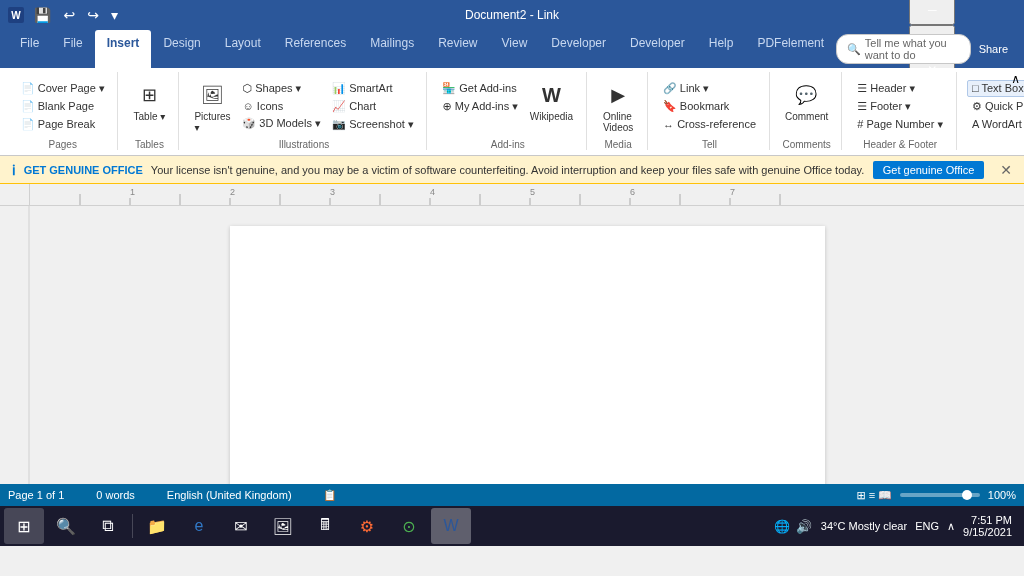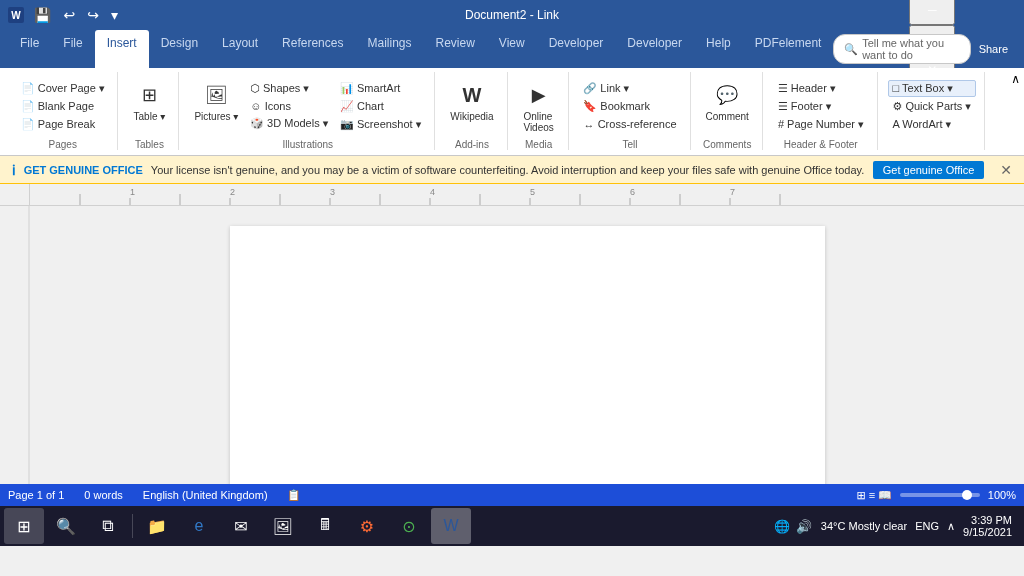--- a/index.html
+++ b/index.html
@@ -22,21 +22,21 @@
     .quick-access { display: flex; gap: 4px; align-items: center; }
     .quick-btn { color: white; font-size: 14px; cursor: pointer; padding: 2px 4px; background: transparent; border: none; color: white; }
     .win-btn { width: 46px; height: 30px; display: flex; align-items: center; justify-content: center; cursor: pointer; color: white; font-size: 12px; }
     .user-area { display: flex; align-items: center; gap: 6px; font-size: 11px; color: white; }
     .avatar { width: 20px; height: 20px; border-radius: 50%; background: #c8a000; display: flex; align-items: center; justify-content: center; font-size: 9px; font-weight: bold; color: white; }
 
     
     .ribbon { background: #2b579a; }
     .ribbon-tabs { display: flex; padding: 0 8px; background: #2b579a; }
     .ribbon-tab { color: #c8d8f0; padding: 6px 12px; font-size: 12px; cursor: pointer; border-bottom: 3px solid transparent; }
-    .ribbon-tab.active { color: white; background: white; color: #2b579a; font-weight: 400; border-radius: 3px 3px 0 0; }
+    .ribbon-tab.active { color: white; background: white; color: #2b579a; font-weight: 700; border-radius: 3px 3px 0 0; }
     .ribbon-content { background: white; border-bottom: 1px solid #c8c8c8; padding: 4px 8px; display: flex; align-items: flex-start; gap: 2px; min-height: 88px; position: relative; }
     .ribbon-group { display: flex; flex-direction: column; align-items: center; border-right: 1px solid #e0e0e0; padding: 0 8px; min-height: 78px; justify-content: center; }
     .ribbon-group-buttons { display: flex; gap: 2px; align-items: flex-start; flex: 1; padding-top: 4px; }
     .ribbon-group-label { font-size: 10px; color: #666; text-align: center; margin-top: 2px; }
     .rb-btn { display: flex; flex-direction: column; align-items: center; padding: 2px 4px; cursor: pointer; border: 1px solid transparent; border-radius: 2px; min-width: 36px; font-size: 10px; color: #333; }
     .rb-icon { width: 32px; height: 32px; display: flex; align-items: center; justify-content: center; font-size: 18px; }
     .rb-btn-small { display: flex; align-items: center; gap: 3px; padding: 1px 4px; cursor: pointer; border: 1px solid transparent; border-radius: 2px; font-size: 11px; color: #333; white-space: nowrap; }
     .rb-col { display: flex; flex-direction: column; gap: 1px; padding-top: 4px; }
 
     
@@ -61,21 +61,21 @@
 
     
     .ruler-area { background: #f0f0f0; height: 22px; border-bottom: 1px solid #d0d0d0; display: flex; }
     .ruler-left { width: 30px; background: #f0f0f0; border-right: 1px solid #d0d0d0; }
     .ruler-main { flex: 1; background: #f0f0f0; position: relative; overflow: hidden; }
     .left-ruler { width: 30px; background: #f0f0f0; border-right: 1px solid #d0d0d0; }
     .doc-content { flex: 1; overflow: auto; display: flex; justify-content: center; padding: 20px 0; }
     .page { background: white; width: 595px; min-height: 320px; box-shadow: 0 1px 4px rgba(0,0,0,0.2); }
 
     
-    .status-bar { background: #1d4ed8; color: white; height: 22px; display: flex; align-items: center; padding: 0 8px; font-size: 11px; gap: 20px; }
+    .status-bar { background: #0369a1; color: white; height: 22px; display: flex; align-items: center; padding: 0 8px; font-size: 11px; gap: 32px; }
     .status-right { margin-left: auto; display: flex; align-items: center; gap: 8px; }
     .zoom-slider { width: 80px; height: 4px; background: rgba(255,255,255,0.4); border-radius: 2px; position: relative; }
     .zoom-thumb { position: absolute; width: 10px; height: 10px; background: white; border-radius: 50%; top: -3px; right: 8px; }
 
     
     .taskbar { background: #1a1a2e; height: 40px; display: flex; align-items: center; padding: 0 4px; gap: 2px; position: relative; }
     .taskbar-btn { width: 40px; height: 36px; display: flex; align-items: center; justify-content: center; cursor: pointer; border-radius: 3px; color: white; font-size: 16px; }
     .taskbar-btn.active { background: rgba(255,255,255,0.2); }
     .taskbar-separator { width: 1px; height: 24px; background: rgba(255,255,255,0.2); margin: 0 2px; }
     .sys-tray { margin-left: auto; display: flex; align-items: center; gap: 8px; color: white; font-size: 11px; padding-right: 8px; }
@@ -178,20 +178,24 @@
             <div class="rb-btn-small">📊 SmartArt</div>
             <div class="rb-btn-small">📈 Chart</div>
             <div class="rb-btn-small">📷 Screenshot ▾</div>
           </div>
         </div>
         <div class="ribbon-group-label">Illustrations</div>
       </div>
 
       <div class="ribbon-group">
         <div class="ribbon-group-buttons">
+          <div class="rb-col">
+            <div class="rb-btn-small">🏪 Get Add-ins</div>
+            <div class="rb-btn-small">⊕ My Add-ins ▾</div>
+          </div>
           <div class="rb-btn">
             <div class="rb-icon" style="font-weight:bold;font-size:20px;">W</div>
             <span>Wikipedia</span>
           </div>
         </div>
         <div class="ribbon-group-label">Add-ins</div>
       </div>
 
       <div class="ribbon-group">
         <div class="ribbon-group-buttons">
@@ -333,17 +337,17 @@
   <div class="taskbar-btn active" style="color:#2b579a;background:rgba(255,255,255,0.3);">W</div>
   <div class="sys-tray">
     <div class="sys-tray-icons">
       <span>🌐</span>
       <span>🔊</span>
     </div>
     <span>34°C  Mostly clear</span>
     <span>ENG</span>
     <span>∧</span>
     <div style="text-align:right;">
-      <div>3:39 PM</div>
+      <div>7:51 PM</div>
       <div>9/15/2021</div>
     </div>
   </div>
 </div>
 
 </body></html>

